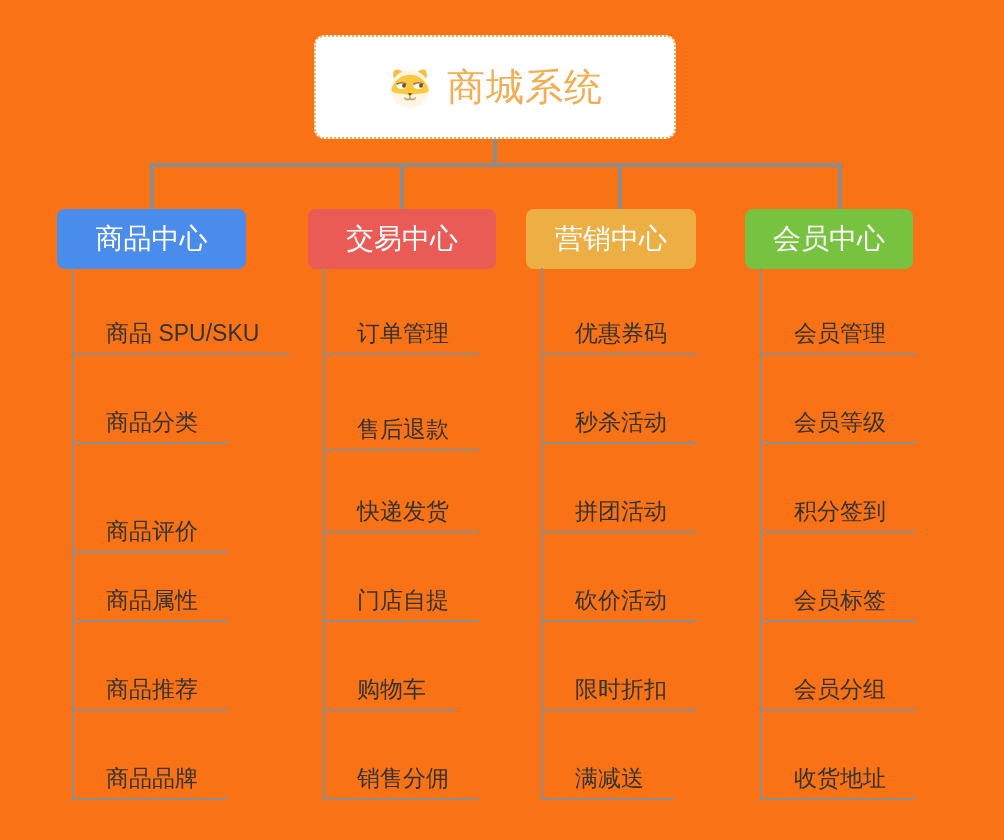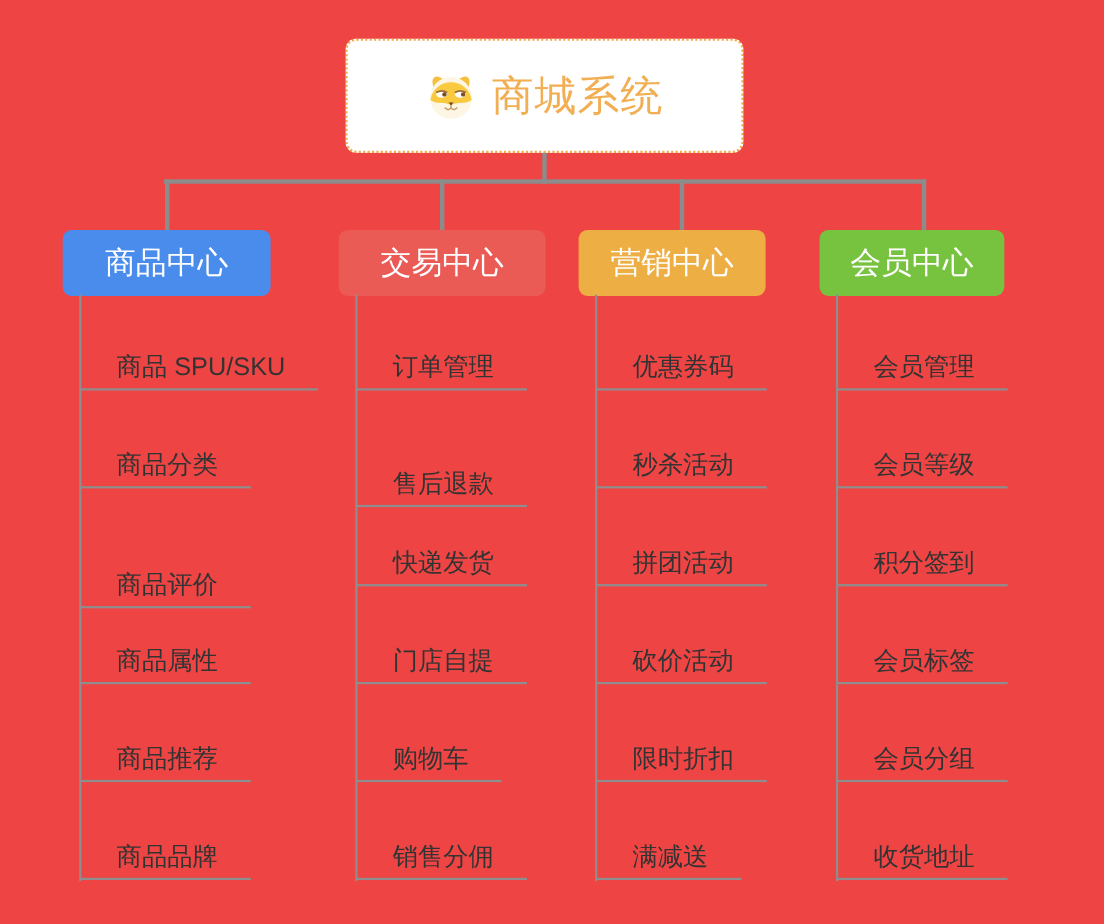--- a/index.html
+++ b/index.html
@@ -4,21 +4,21 @@
 <style>
   html,body { margin:0; padding:0; }
   body {
     background:#F0F0F0;
     font-family:"Liberation Sans","DejaVu Sans",sans-serif;
   }
   .canvas {
     position:relative;
     width:1004px;
     height:840px;
-    background:#ef4444;
+    background:#f97316;
     overflow:hidden;
   }
   .root-node {
     position:absolute;
     left:314px; top:35px;
     width:362px; height:104px;
     box-sizing:border-box;
     background:#FFFFFF;
     border:2px dotted #F0AD4E;
     border-radius:10px;
@@ -112,21 +112,21 @@
       <div class="leaf" style="left: 72px; top: 498px; margin-top: 20px;">商品评价</div>
       <div class="leaf" style="left: 72px; top: 587px;">商品属性</div>
       <div class="leaf" style="left: 72px; top: 676px;">商品推荐</div>
       <div class="leaf" style="left: 72px; top: 765px;">商品品牌</div>
       <div class="line" style="left: 400px; top: 163px; width: 4px; height: 47px;"></div>
       <div class="branch-node" style="left: 308px; width: 188px; background: rgb(234, 91, 86);">
         <span>交易中心</span>
       </div>
       <div class="trunk" style="left: 323px; top: 268px; height: 533px;"></div>
       <div class="leaf" style="left: 323px; top: 320px;">订单管理</div>
-      <div class="leaf" style="left: 323px; top: 426px;">售后退款</div>
+      <div class="leaf" style="left: 323px; top: 416px;">售后退款</div>
       <div class="leaf" style="left: 323px; top: 498px;">快递发货</div>
       <div class="leaf" style="left: 323px; top: 587px;">门店自提</div>
       <div class="leaf" style="left: 323px; top: 676px;">购物车</div>
       <div class="leaf" style="left: 323px; top: 765px;">销售分佣</div>
       <div class="line" style="left: 618px; top: 163px; width: 4px; height: 47px;"></div>
       <div class="branch-node" style="left: 526px; width: 170px; background: rgb(237, 174, 68);">
         <span>营销中心</span>
       </div>
       <div class="trunk" style="left: 541px; top: 268px; height: 533px;"></div>
       <div class="leaf" style="left: 541px; top: 320px;">优惠券码</div>

